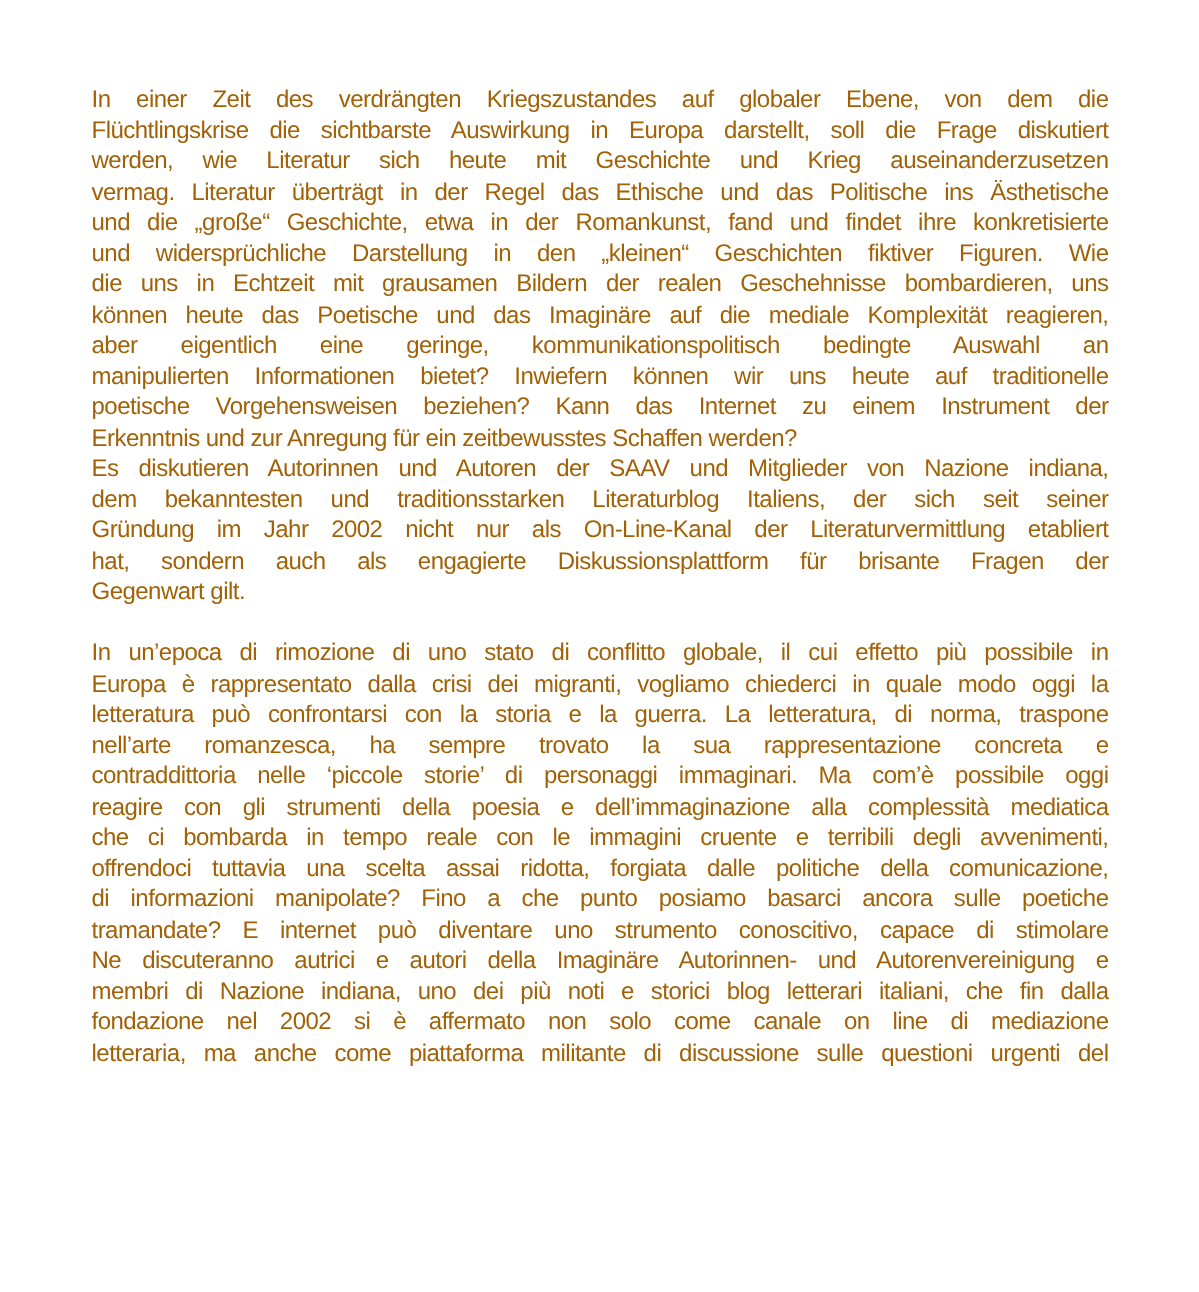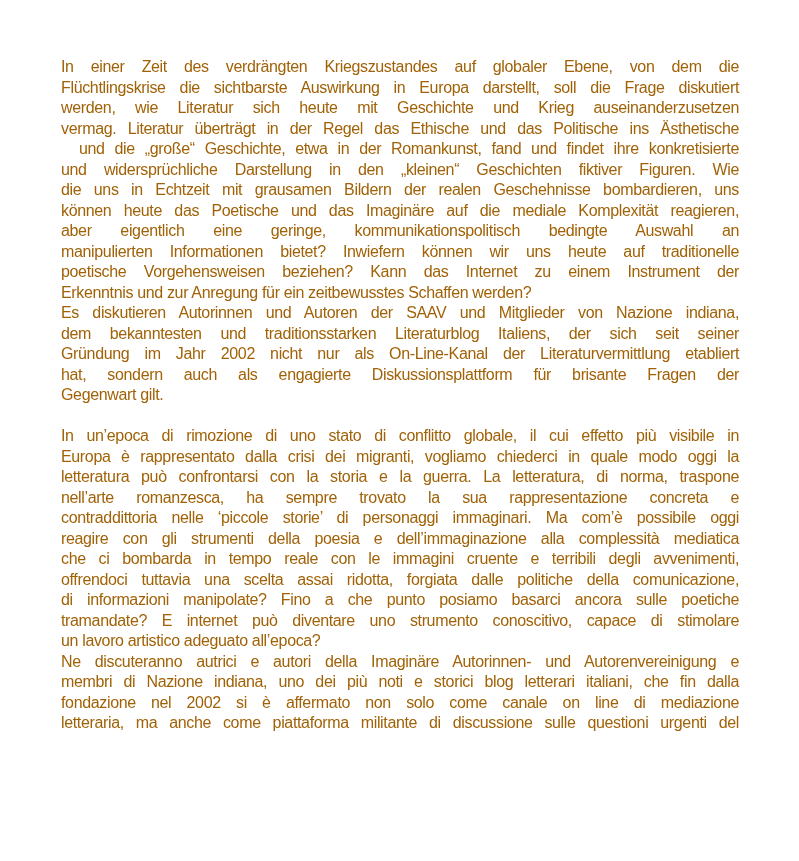--- a/index.html
+++ b/index.html
@@ -21,21 +21,21 @@
 </head>
 <body>
 
 <div class="page">
   <div class="section">
     <div class="para">
       <span class="line" style="white-space: normal;">In einer Zeit des verdrängten Kriegszustandes auf globaler Ebene, von dem die</span>
       <span class="line" style="white-space: normal;">Flüchtlingskrise die sichtbarste Auswirkung in Europa darstellt, soll die Frage diskutiert</span>
       <span class="line" style="white-space: normal;">werden, wie Literatur sich heute mit Geschichte und Krieg auseinanderzusetzen</span>
       <span class="line" style="white-space: normal;">vermag. Literatur überträgt in der Regel das Ethische und das Politische ins Ästhetische</span>
-      <span class="line" style="white-space: normal; margin-left: 18px;">und die „große“ Geschichte, etwa in der Romankunst, fand und findet ihre konkretisierte</span>
+      <span class="line" style="white-space: normal;">und die „große“ Geschichte, etwa in der Romankunst, fand und findet ihre konkretisierte</span>
       <span class="line" style="white-space: normal;">und widersprüchliche Darstellung in den „kleinen“ Geschichten fiktiver Figuren. Wie</span>
       <span class="line" style="white-space: normal;">die uns in Echtzeit mit grausamen Bildern der realen Geschehnisse bombardieren, uns</span>
       <span class="line" style="white-space: normal;">können heute das Poetische und das Imaginäre auf die mediale Komplexität reagieren,</span>
       <span class="line" style="white-space: normal;">aber eigentlich eine geringe, kommunikationspolitisch bedingte Auswahl an</span>
       <span class="line" style="white-space: normal;">manipulierten Informationen bietet? Inwiefern können wir uns heute auf traditionelle</span>
       <span class="line" style="white-space: normal;">poetische Vorgehensweisen beziehen? Kann das Internet zu einem Instrument der</span>
       <span class="line last" style="white-space: normal;">Erkenntnis und zur Anregung für ein zeitbewusstes Schaffen werden?</span>
     </div>
     <div class="para">
       <span class="line" style="white-space: normal;">Es diskutieren Autorinnen und Autoren der SAAV und Mitglieder von Nazione indiana,</span>
@@ -43,31 +43,30 @@
       <span class="line" style="white-space: normal;">Gründung im Jahr 2002 nicht nur als On-Line-Kanal der Literaturvermittlung etabliert</span>
       <span class="line" style="white-space: normal;">hat, sondern auch als engagierte Diskussionsplattform für brisante Fragen der</span>
       <span class="line last" style="white-space: normal;">Gegenwart gilt.</span>
     </div>
   </div>
 
   <div class="gap"></div>
 
   <div class="section">
     <div class="para">
-      <span class="line" style="white-space: normal;">In un’epoca di rimozione di uno stato di conflitto globale, il cui effetto più visibile in</span>
+      <span class="line" style="white-space: normal;">In un’epoca di rimozione di uno stato di conflitto globale, il cui effetto più possibile in</span>
       <span class="line" style="white-space: normal;">Europa è rappresentato dalla crisi dei migranti, vogliamo chiederci in quale modo oggi la</span>
       <span class="line" style="white-space: normal;">letteratura può confrontarsi con la storia e la guerra. La letteratura, di norma, traspone</span>
       <span class="line" style="white-space: normal;">nell’arte romanzesca, ha sempre trovato la sua rappresentazione concreta e</span>
       <span class="line" style="white-space: normal;">contraddittoria nelle ‘piccole storie’ di personaggi immaginari. Ma com’è possibile oggi</span>
       <span class="line" style="white-space: normal;">reagire con gli strumenti della poesia e dell’immaginazione alla complessità mediatica</span>
       <span class="line" style="white-space: normal;">che ci bombarda in tempo reale con le immagini cruente e terribili degli avvenimenti,</span>
       <span class="line" style="white-space: normal;">offrendoci tuttavia una scelta assai ridotta, forgiata dalle politiche della comunicazione,</span>
       <span class="line" style="white-space: normal;">di informazioni manipolate? Fino a che punto posiamo basarci ancora sulle poetiche</span>
       <span class="line" style="white-space: normal;">tramandate? E internet può diventare uno strumento conoscitivo, capace di stimolare</span>
-      <span class="line last" style="white-space: normal;">un lavoro artistico adeguato all’epoca?</span>
     </div>
     <div class="para">
       <span class="line" style="white-space: normal;">Ne discuteranno autrici e autori della Imaginäre Autorinnen- und Autorenvereinigung e</span>
       <span class="line" style="white-space: normal;">membri di Nazione indiana, uno dei più noti e storici blog letterari italiani, che fin dalla</span>
       <span class="line" style="white-space: normal;">fondazione nel 2002 si è affermato non solo come canale on line di mediazione</span>
       <span class="line" style="white-space: normal;">letteraria, ma anche come piattaforma militante di discussione sulle questioni urgenti del</span>
     </div>
   </div>
 </div>
 

